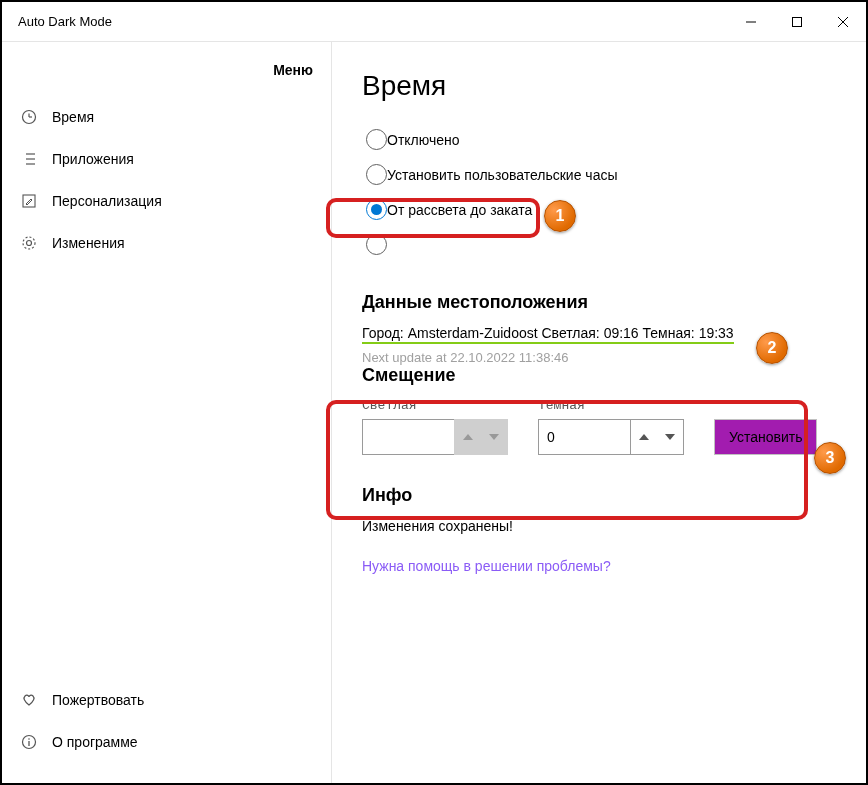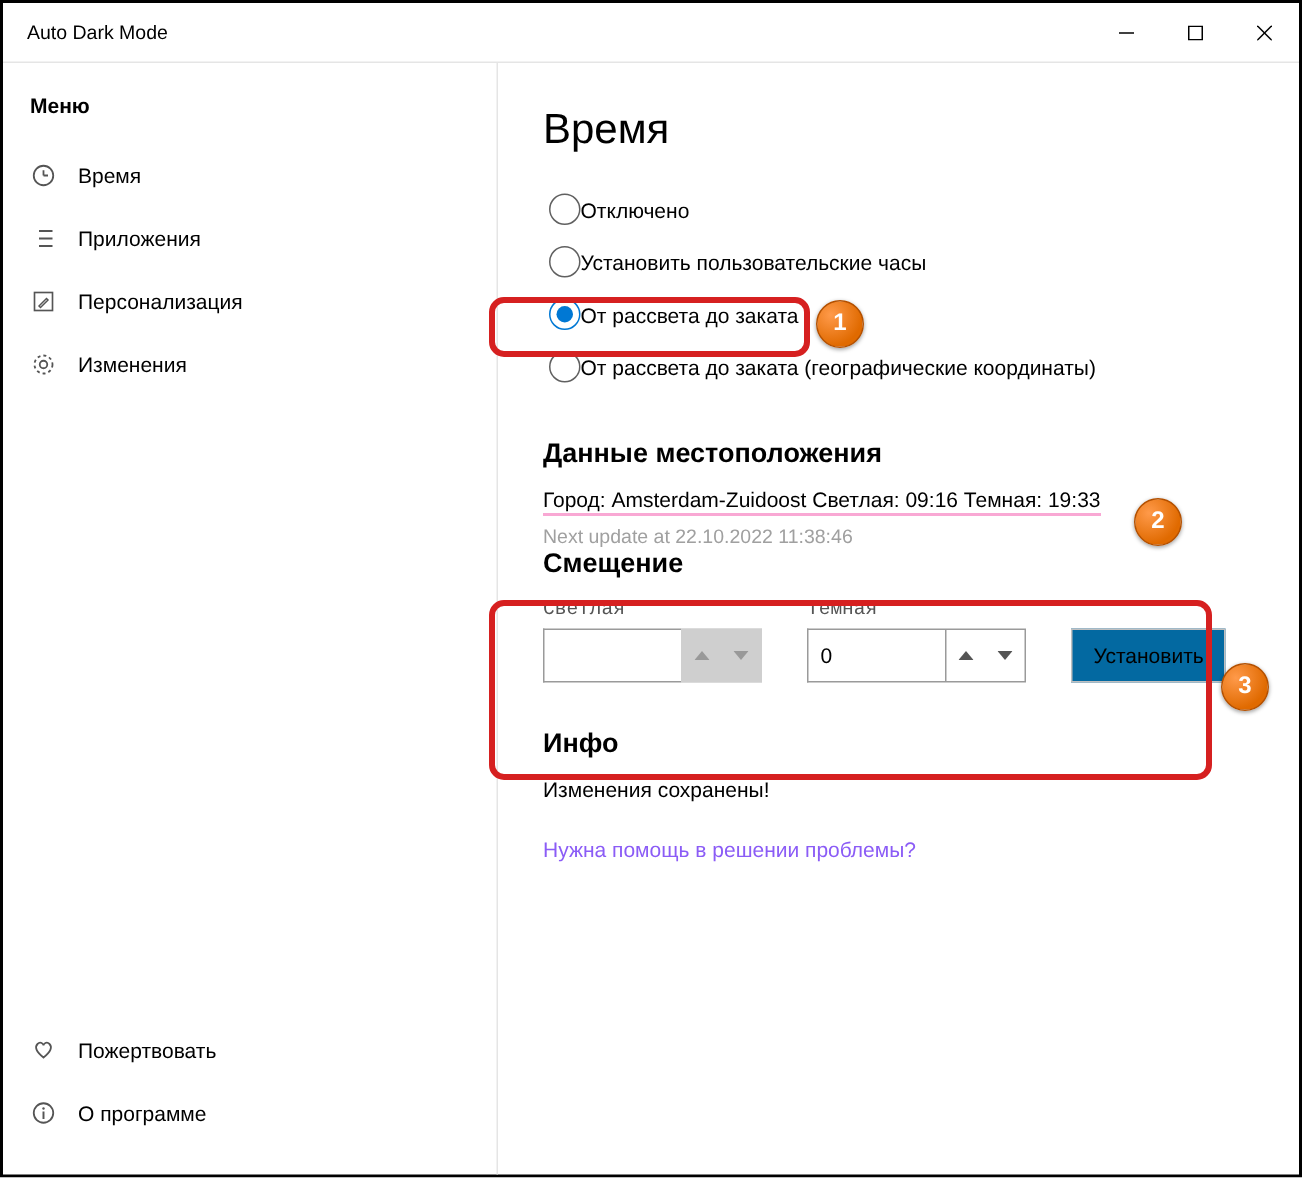--- a/index.html
+++ b/index.html
@@ -40,20 +40,21 @@
     flex: 1;
     display: flex;
     min-height: 0;
   }
   .sidebar {
     width: 330px;
     border-right: 1px solid #e5e5e5;
     padding: 20px 0;
     display: flex;
     flex-direction: column;
+    text-align: right;
   }
   .sidebar-title {
     font-weight: 600;
     font-size: 14px;
     padding: 0 18px 18px 18px;
   }
   .sidebar-item {
     display: flex;
     align-items: center;
     gap: 14px;
@@ -107,21 +108,21 @@
     border: 1px solid #b35000;
     color: #fff;
     font-weight: bold;
     font-size: 16px;
     display: flex; align-items: center; justify-content: center;
     box-shadow: 0 1px 3px rgba(0,0,0,0.4);
     pointer-events: none;
   }
   .location-section { }
   .loc-row { display: flex; gap: 24px; flex-wrap: wrap; margin-bottom: 2px;}
-  .underline-red { border-bottom: 2px solid #f9a8d4; padding-bottom: 1px; display:inline-block;}
+  .underline-red { border-bottom: 2px solid #84cc16; padding-bottom: 1px; display:inline-block;}
   .next-update { color: #a0a0a0; font-size: 13px; margin-top: 4px; }
   .offset-section { margin-bottom: 30px; }
   .offset-row { display: flex; align-items: flex-end; gap: 30px; }
   .offset-col label { font-size: 13px; display: block; margin-bottom: 6px; color:#555;font-family:Liberation Mono, monospace;}
   .spinner {
     display: flex;
     height: 36px;
   }
   .spinner input {
     width: 92px;
@@ -139,21 +140,21 @@
   .spinner.light .btns { background: #cfcfcf; border-color:#cfcfcf;}
   .spinner .sbtn {
     width: 26px;
     display: flex; align-items: center; justify-content: center;
     font-size: 10px;
     color: #555;
   }
   .spinner.light .sbtn { color: #888; }
   .set-btn {
     height: 36px;
-    background: #0369a1;
+    background: #a21caf;
     border: 1px solid #c0c0c0;
     padding: 0 14px;
     font-size: 14px;
   }
   .info-section { }
   .info-msg { margin: 8px 0 24px 0; }
   .help-link { color: #8b5cf6; text-decoration: none; }
   svg { display: block; }
 </style>
 </head>
@@ -266,21 +267,20 @@
         <div class="radio-row">
           <div class="radio"></div>
           <span>Установить пользовательские часы</span>
         </div>
         <div class="radio-row" style="position:relative;">
           <div class="radio selected"></div>
           <span>От рассвета до заката</span>
         </div>
         <div class="radio-row">
           <div class="radio"></div>
-          <span>От рассвета до заката (географические координаты)</span>
         </div>
       </div>
 
       <div class="location-section">
         <h2>Данные местоположения</h2>
         <div class="loc-row underline-red">
           <span>
             <span>Город:</span>
             <span>Amsterdam-Zuidoost</span>
           </span>

